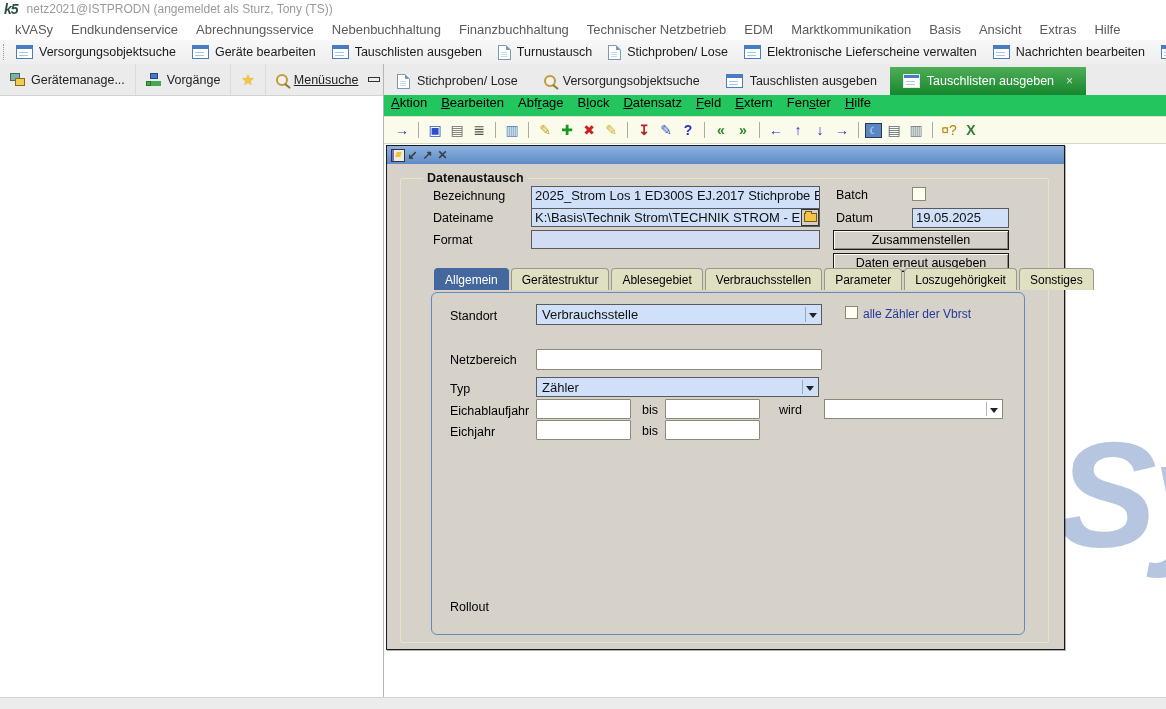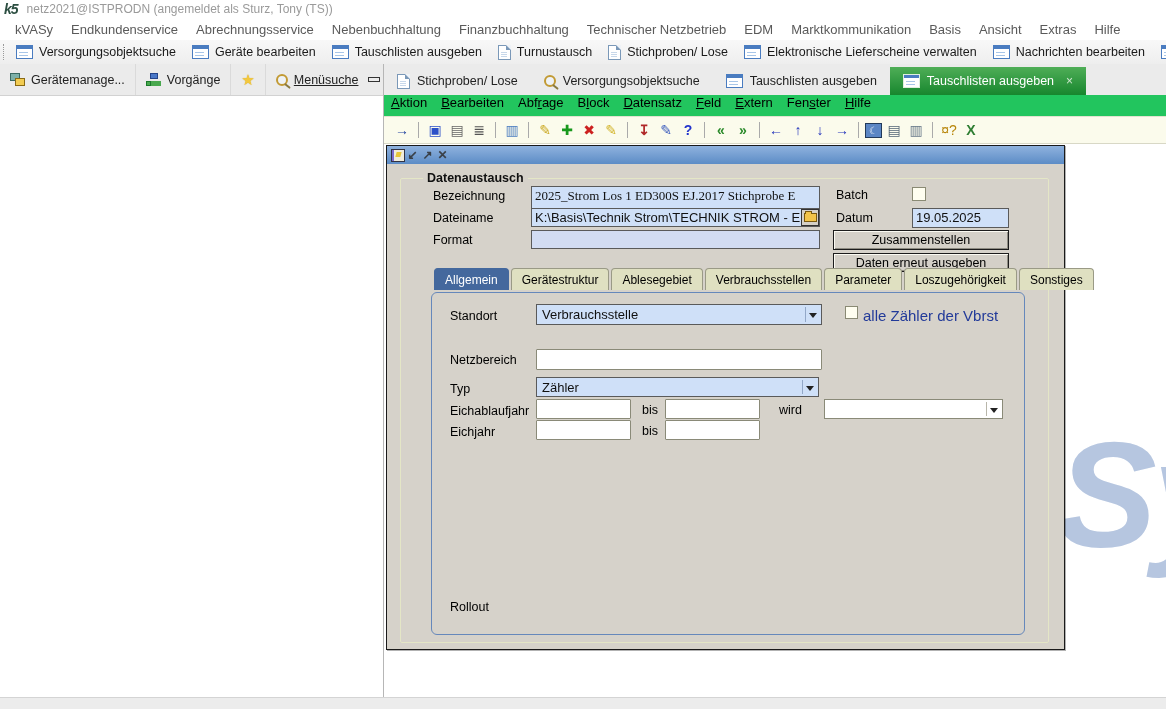--- a/index.html
+++ b/index.html
@@ -291,21 +291,21 @@
       <span class="dlg-icon"></span>
       <span class="dlg-btn">↙</span>
       <span class="dlg-btn">↗</span>
       <span class="dlg-btn">✕</span>
     </div>
     <div class="dlg-body">
       <div class="group-frame"></div>
       <span class="group-label">Datenaustausch</span>
 
       <span class="dlbl" style="left:46px;top:25px;">Bezeichnung</span>
-      <span class="f-blue" style="left:144px;top:22px;width:289px;height:28px;font-family:Liberation Serif, serif;">2025_Strom Los 1 ED300S EJ.2017 Stichprobe E</span>
+      <span class="f-blue" style="left:144px;top:22px;width:289px;height:28px;">2025_Strom Los 1 ED300S EJ.2017 Stichprobe E</span>
 
       <span class="dlbl" style="left:46px;top:47px;">Dateiname</span>
       <span class="f-blue" style="left:144px;top:44px;width:289px;height:19px;">K:\Basis\Technik Strom\TECHNIK STROM - E</span>
       <span class="folder-btn" style="left:414px;top:45px;">
         <span class="folder-glyph"></span>
       </span>
 
       <span class="dlbl" style="left:46px;top:69px;">Format</span>
       <span class="f-blue" style="left:144px;top:66px;width:289px;height:19px;background:#d2dcf2;"></span>
 
@@ -325,21 +325,21 @@
           <span class="dtab">Verbrauchsstellen</span>
           <span class="dtab">Parameter</span>
           <span class="dtab">Loszugehörigkeit</span>
           <span class="dtab">Sonstiges</span>
       </div>
 
       <div class="tabframe">
         <span class="dlbl" style="left:18px;top:16px;">Standort</span>
         <span class="combo" style="left:104px;top:11px;width:286px;height:21px;">Verbrauchsstelle</span>
         <span class="cb" style="left:413px;top:13px;width:11px;height:11px;"></span>
-        <span class="dlbl blue-label" style="left:431px;top:14px;font-size:15px;">alle Zähler der Vbrst</span>
+        <span class="dlbl blue-label" style="left:431px;top:14px;font-size:12px;">alle Zähler der Vbrst</span>
 
         <span class="dlbl" style="left:18px;top:60px;">Netzbereich</span>
         <span class="f-white" style="left:104px;top:56px;width:286px;height:21px;"></span>
 
         <span class="dlbl" style="left:18px;top:89px;">Typ</span>
         <span class="combo" style="left:104px;top:84px;width:283px;height:20px;">Zähler</span>
 
         <span class="dlbl" style="left:18px;top:111px;">Eichablaufjahr</span>
         <span class="f-white" style="left:104px;top:106px;width:95px;height:20px;"></span>
         <span class="dlbl" style="left:210px;top:110px;">bis</span>

